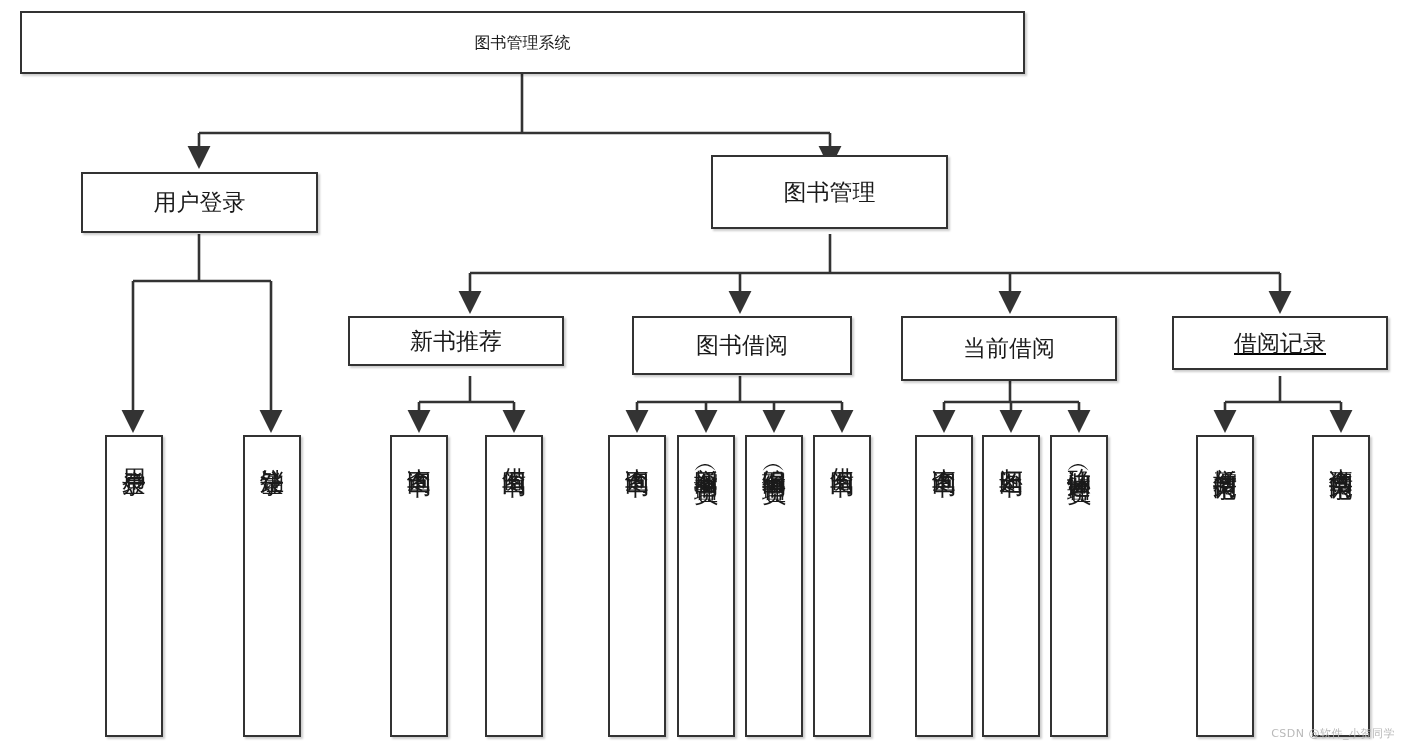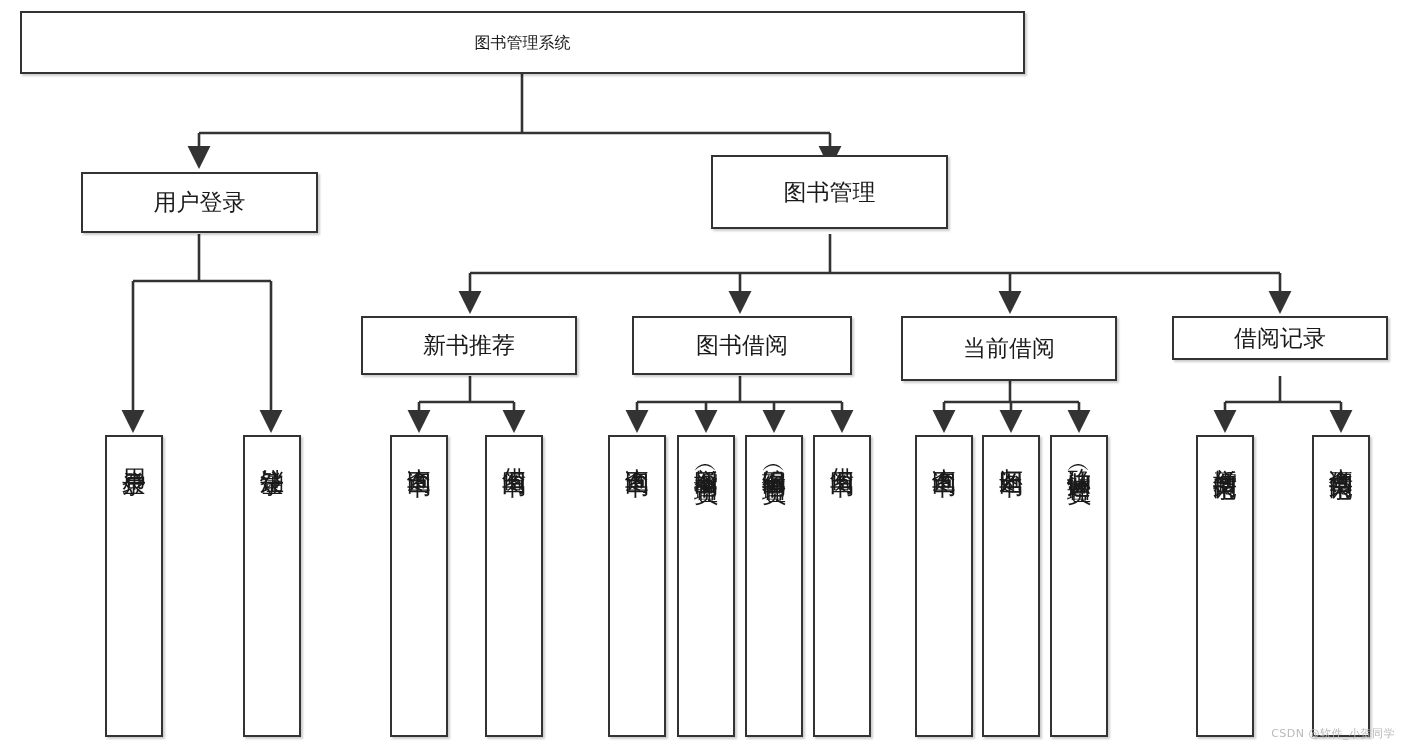--- a/index.html
+++ b/index.html
@@ -135,33 +135,33 @@
   </div>
 
   <div class="node horiz" style="left:81px; top:172px; width:237px; height:61px;">
     <span class="label">用户登录</span>
   </div>
 
   <div class="node horiz" style="left:711px; top:155px; width:237px; height:74px;">
     <span class="label">图书管理</span>
   </div>
 
-  <div class="node horiz" style="left:361px; top:316px; width:216px; height:59px;">
+  <div class="node horiz" style="left:348px; top:316px; width:216px; height:50px;">
     <span class="label">新书推荐</span>
   </div>
 
   <div class="node horiz" style="left:632px; top:316px; width:220px; height:59px;">
     <span class="label">图书借阅</span>
   </div>
 
   <div class="node horiz" style="left:901px; top:316px; width:216px; height:65px;">
     <span class="label">当前借阅</span>
   </div>
 
-  <div class="node horiz" style="left:1172px; top:316px; width:216px; height:44px;">
+  <div class="node horiz" style="left:1172px; top:316px; width:216px; height:54px;text-decoration:underline;">
     <span class="label">借阅记录</span>
   </div>
 
   <div class="node vert" style="left:105px; top:435px; width:58px; height:302px;">
     <span class="label">用户登录</span>
   </div>
   <div class="node vert" style="left:243px; top:435px; width:58px; height:302px;">
     <span class="label">注销登录</span>
   </div>
 

